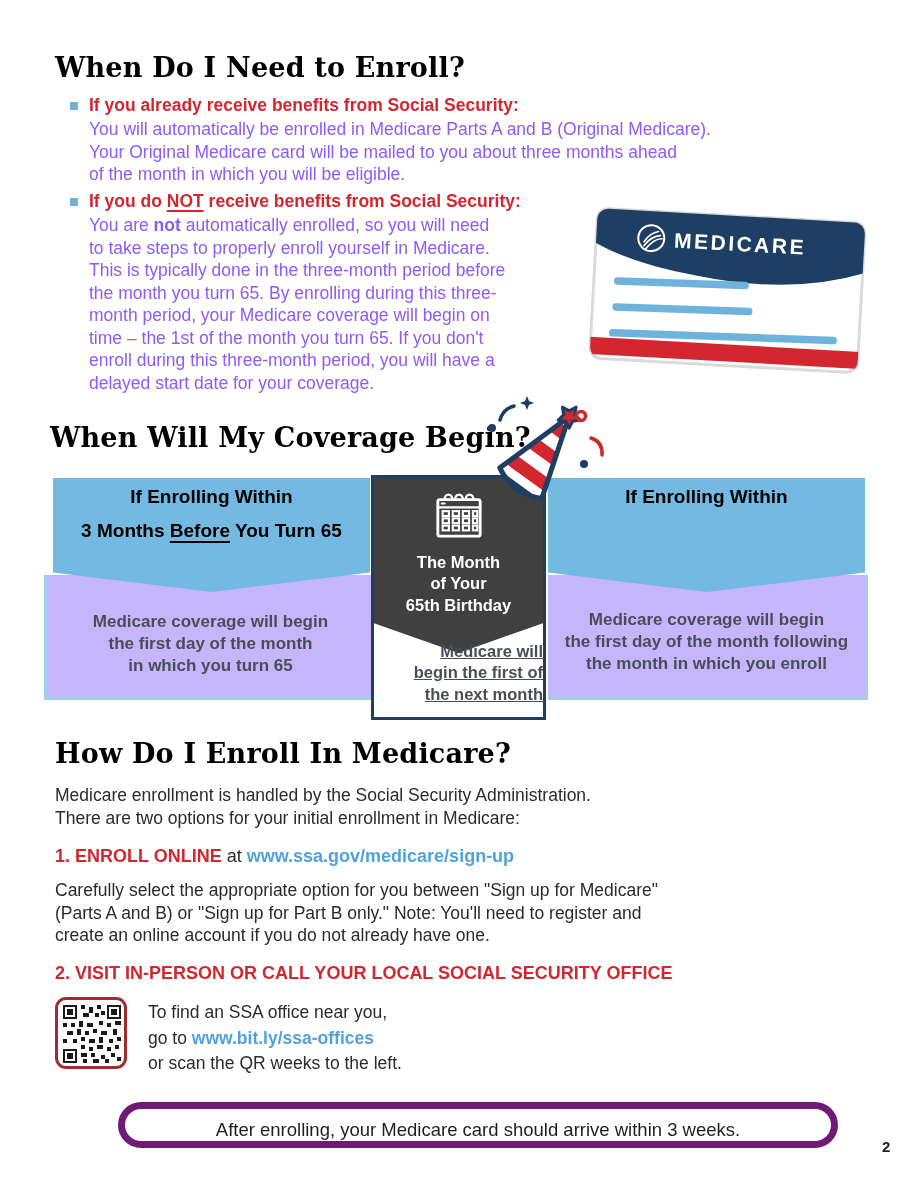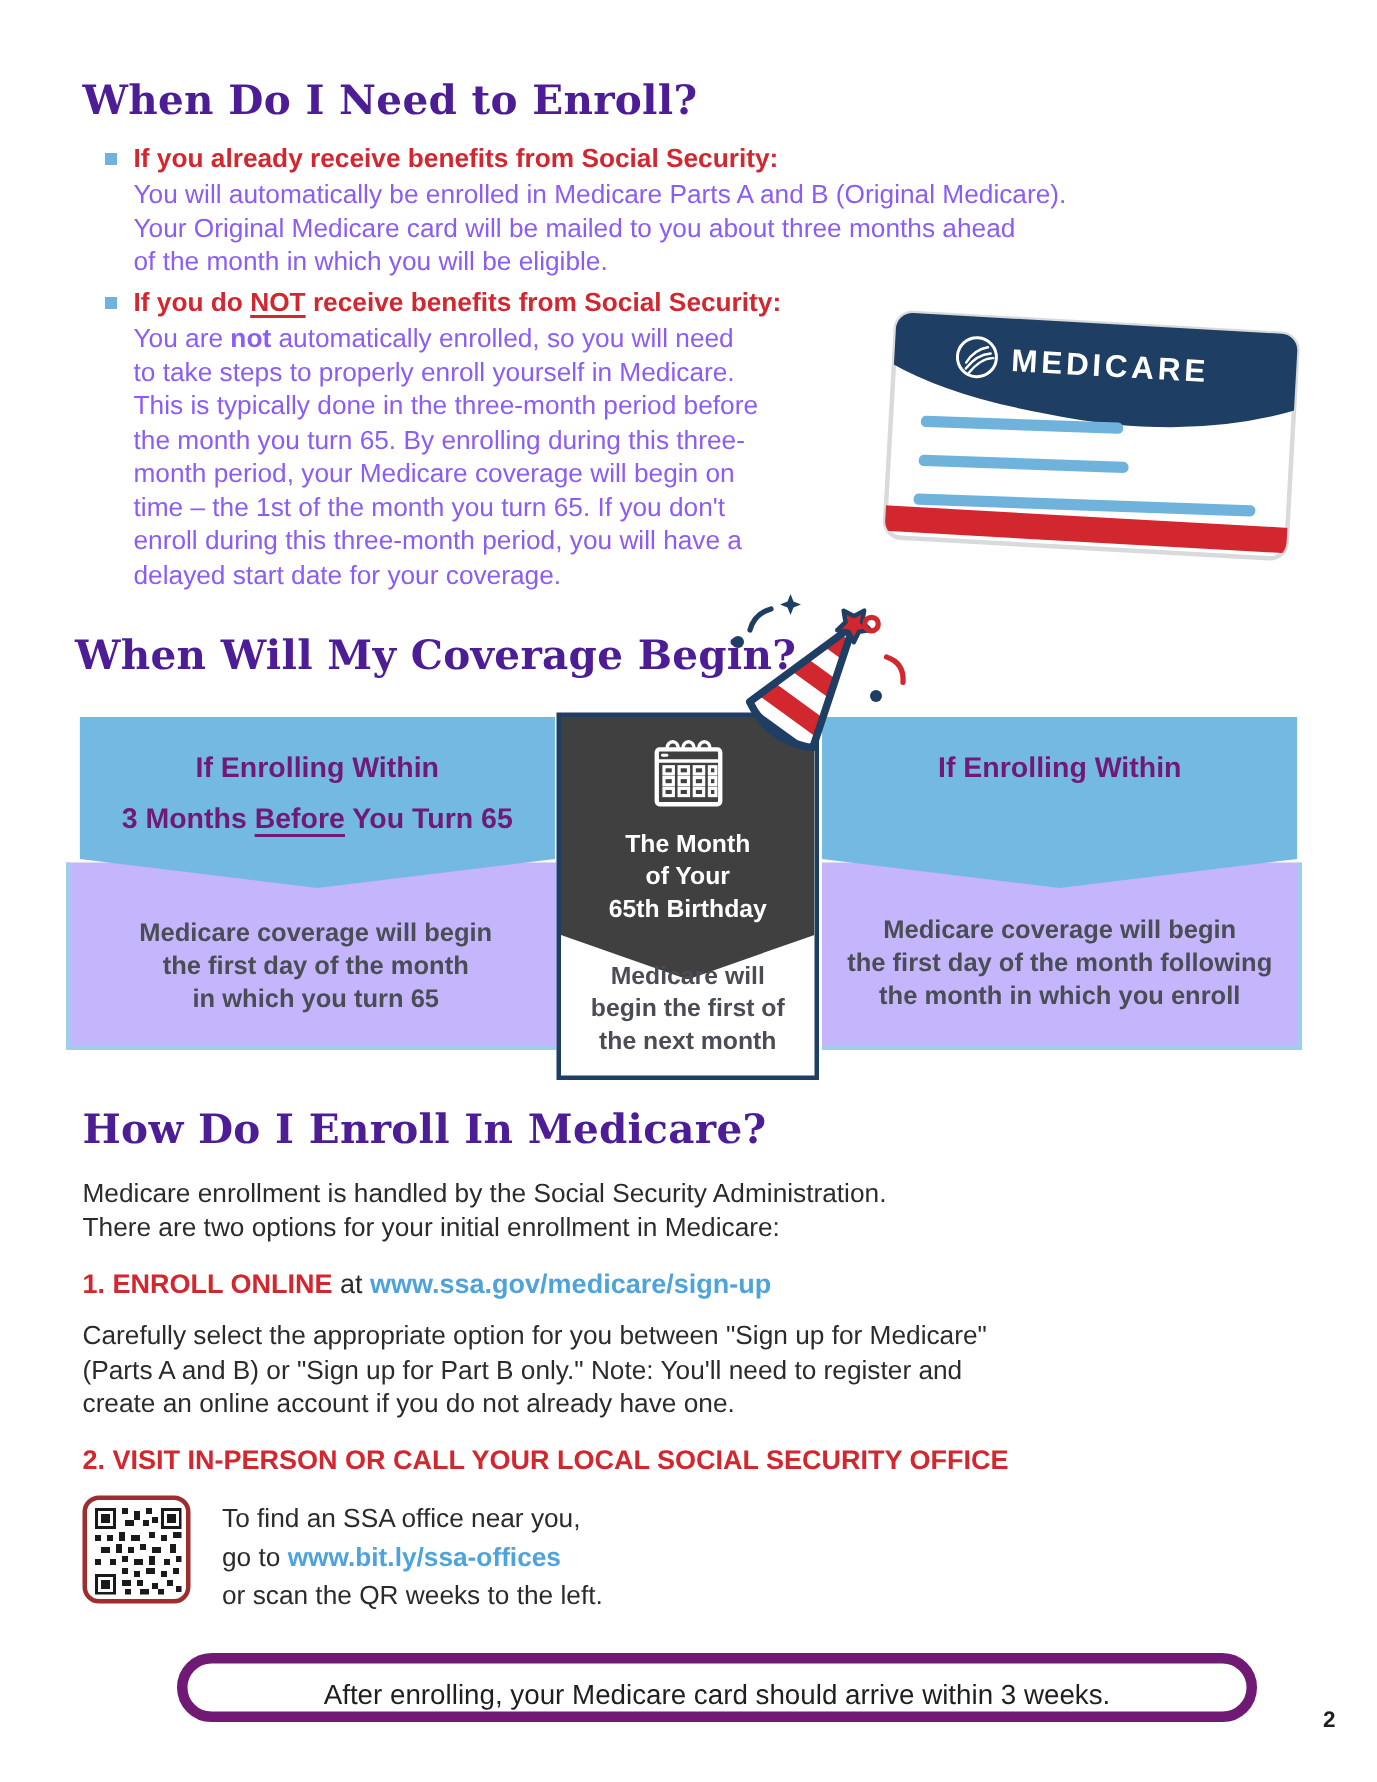--- a/index.html
+++ b/index.html
@@ -7,54 +7,54 @@
   #page {
     position:relative; width:918px; height:1188px; background:#fff;
     font-family:"Liberation Sans", sans-serif; overflow:hidden; margin:0 auto;
   }
   .abs { position:absolute; }
   .preline { white-space:pre-line; }
 
   
   .sec-title {
     font-family:"DejaVu Serif","Liberation Serif",serif;
-    font-weight:700; font-size:27px; color:#4c1d95; letter-spacing:0.2px;
+    font-weight:700; font-size:27px; color:#000000; letter-spacing:0.2px;
   }
 
   
   .bullet-sq { width:8px; height:8px; background:#6fb3dd; }
   .b-head { font-size:17.5px; font-weight:700; color:#d2272e; }
   .b-body { font-size:17.5px; color:#8b5cf6; line-height:22.5px; }
   .u-red { text-decoration:underline; text-decoration-thickness:2px; text-underline-offset:3px; }
 
   
   .hdr-box {
-    background:#74b9e1; color:#701a75; text-align:center;
+    background:#74b9e1; color:#000000; text-align:center;
     clip-path:polygon(0 0,100% 0,100% 83%,50% 100%,0 83%);
-    font-weight:700; font-size:19px; line-height:34px; padding-top:18px;
+    font-weight:700; font-size:19px; line-height:34px; padding-top:2px;
     z-index:4;
   }
   .u-white { text-decoration:underline; text-decoration-thickness:2px; text-underline-offset:4px; }
   .panel {
     background:#c4b5fd; text-align:center; color:#4a4e54;
     font-weight:700; font-size:17px; line-height:22px; z-index:2;
   }
   .panel-left  { border-left:3px solid #9fcdeb; border-bottom:3px solid #9fcdeb; padding-top:36px; }
   .panel-right { border-right:3px solid #9fcdeb; border-bottom:3px solid #9fcdeb; padding-top:34px; }
   .center-box {
     background:#fff; border:3px solid #1f3e64; z-index:5; overflow:hidden;
   }
   .center-navy {
     background:#404040; width:100%; height:175px; text-align:center;
     clip-path:polygon(0 0,100% 0,100% 83%,50% 100%,0 83%);
     color:#fff; font-weight:700; font-size:16.5px; line-height:21.5px;
   }
   .center-body {
-    position:absolute; left:0; right:0; bottom:12px; text-align:center;
-    color:#4a4e54; font-weight:700; font-size:16.5px; line-height:21.5px;
+    position:absolute; left:0; right:0; bottom:12px; text-align:right;
+    color:#4a4e54; font-weight:700; font-size:16.5px; line-height:21.5px;text-decoration:underline;
   }
 
   
   .para { font-size:17.5px; color:#2b2b2b; line-height:22.5px; }
   .step-label { font-weight:700; font-size:18px; color:#d2272e; }
   .link { font-weight:700; color:#4fa3db; cursor:pointer; }
   .qr-frame {
     width:72px; height:72px; border:3px solid #9e2d30; border-radius:11px;
     background:#fff; padding:5px;
   }

